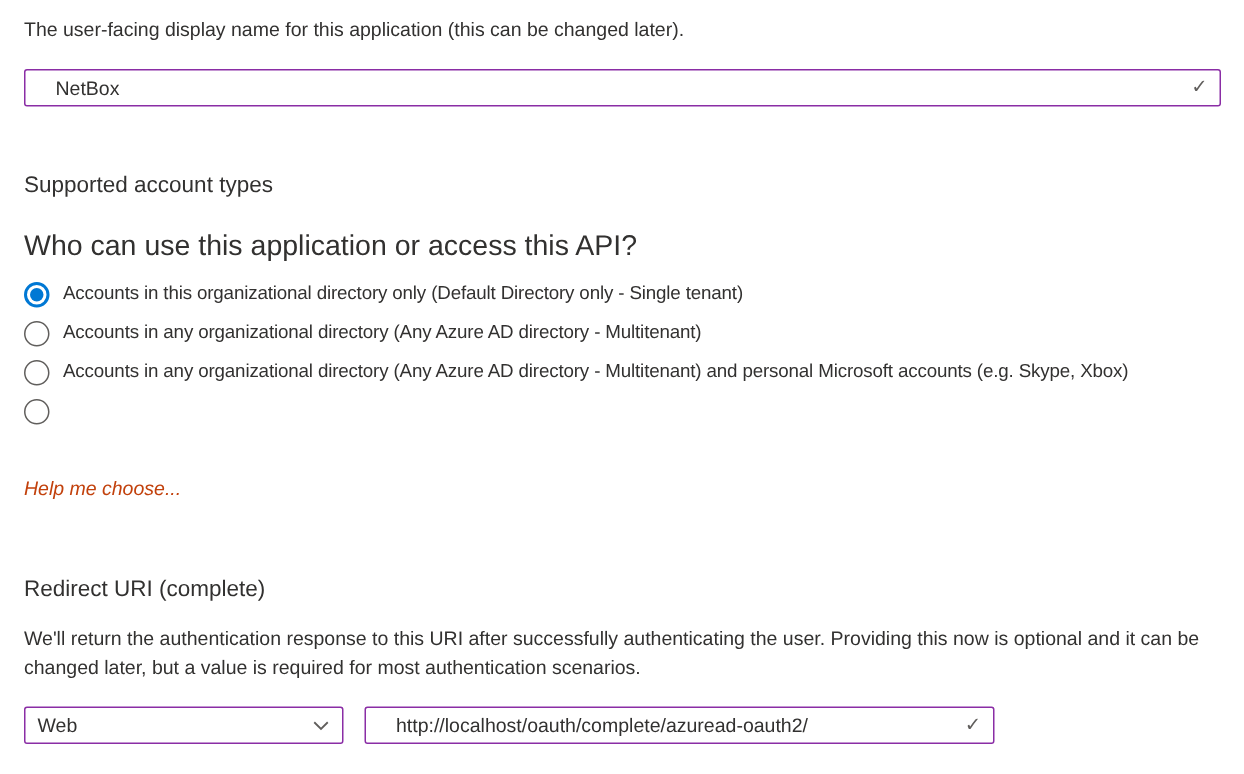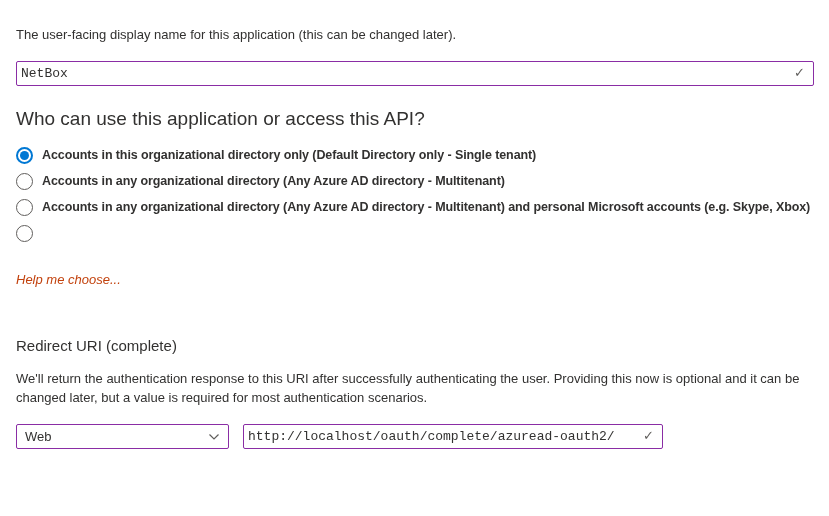--- a/index.html
+++ b/index.html
@@ -15,61 +15,58 @@
   .section-heading {
     font-size: 15px;
     font-weight: 400;
     color: #323130;
   }
   .required-marker { color: #e81123; margin-right: 3px; font-size: 14px; }
 
   .field-description {
     font-size: 13px;
     color: #323130;
-    margin-top: 15px;
     line-height: 19px;
     max-width: 800px;
   }
 
   .text-input-wrap {
     position: relative;
     margin-top: 17px;
     height: 25px;
   }
   .text-input {
     width: 100%;
     height: 25px;
     border: 1px solid #8a2da5;
     border-radius: 2px;
-    font-family: Liberation Mono, monospace;
-    font-size: 13px;
-    color: #323130;
-    padding: 0 26px 0 4px;
+    font-family: Liberation Sans, sans-serif;
+    font-size: 13px;
+    color: #323130;
+    padding: 0 26px 0 20px;
     outline: none;
     background: #ffffff;
   }
   .valid-check {
     position: absolute;
     right: 9px; top: 4px;
     color: #605e5c;
     font-size: 13px;
     line-height: 16px;
     pointer-events: none;
   }
 
   .section-gap-1 { margin-top: 44px; }
   .question-text { font-size: 19px; margin-top: 22px; color: #323130; }
 
   .radio-group { margin-top: 12px; }
   .radio-row {
     display: flex;
-    align-items: center;
     height: 26px;
     cursor: pointer;
-    font-weight: bold;
   }
   .radio-circle {
     width: 17px; height: 17px;
     border: 1px solid #605e5c;
     border-radius: 50%;
     flex: 0 0 17px;
     margin-right: 9px;
     position: relative;
     background: #ffffff;
   }
@@ -153,20 +150,21 @@
   
 
   <div class="field-description">The user-facing display name for this application (this can be changed later).</div>
 
   <div class="text-input-wrap">
     <input class="text-input" type="text" value="NetBox" style="">
     <span class="valid-check">✓</span>
   </div>
 
   
+  <div class="section-heading section-gap-1">Supported account types</div>
 
   <div class="question-text">Who can use this application or access this API?</div>
 
   <div class="radio-group">
     <div class="radio-row selected">
       <span class="radio-circle"></span>
       <span class="radio-label">Accounts in this organizational directory only (Default Directory only - Single tenant)</span>
     </div>
     <div class="radio-row">
       <span class="radio-circle"></span>

